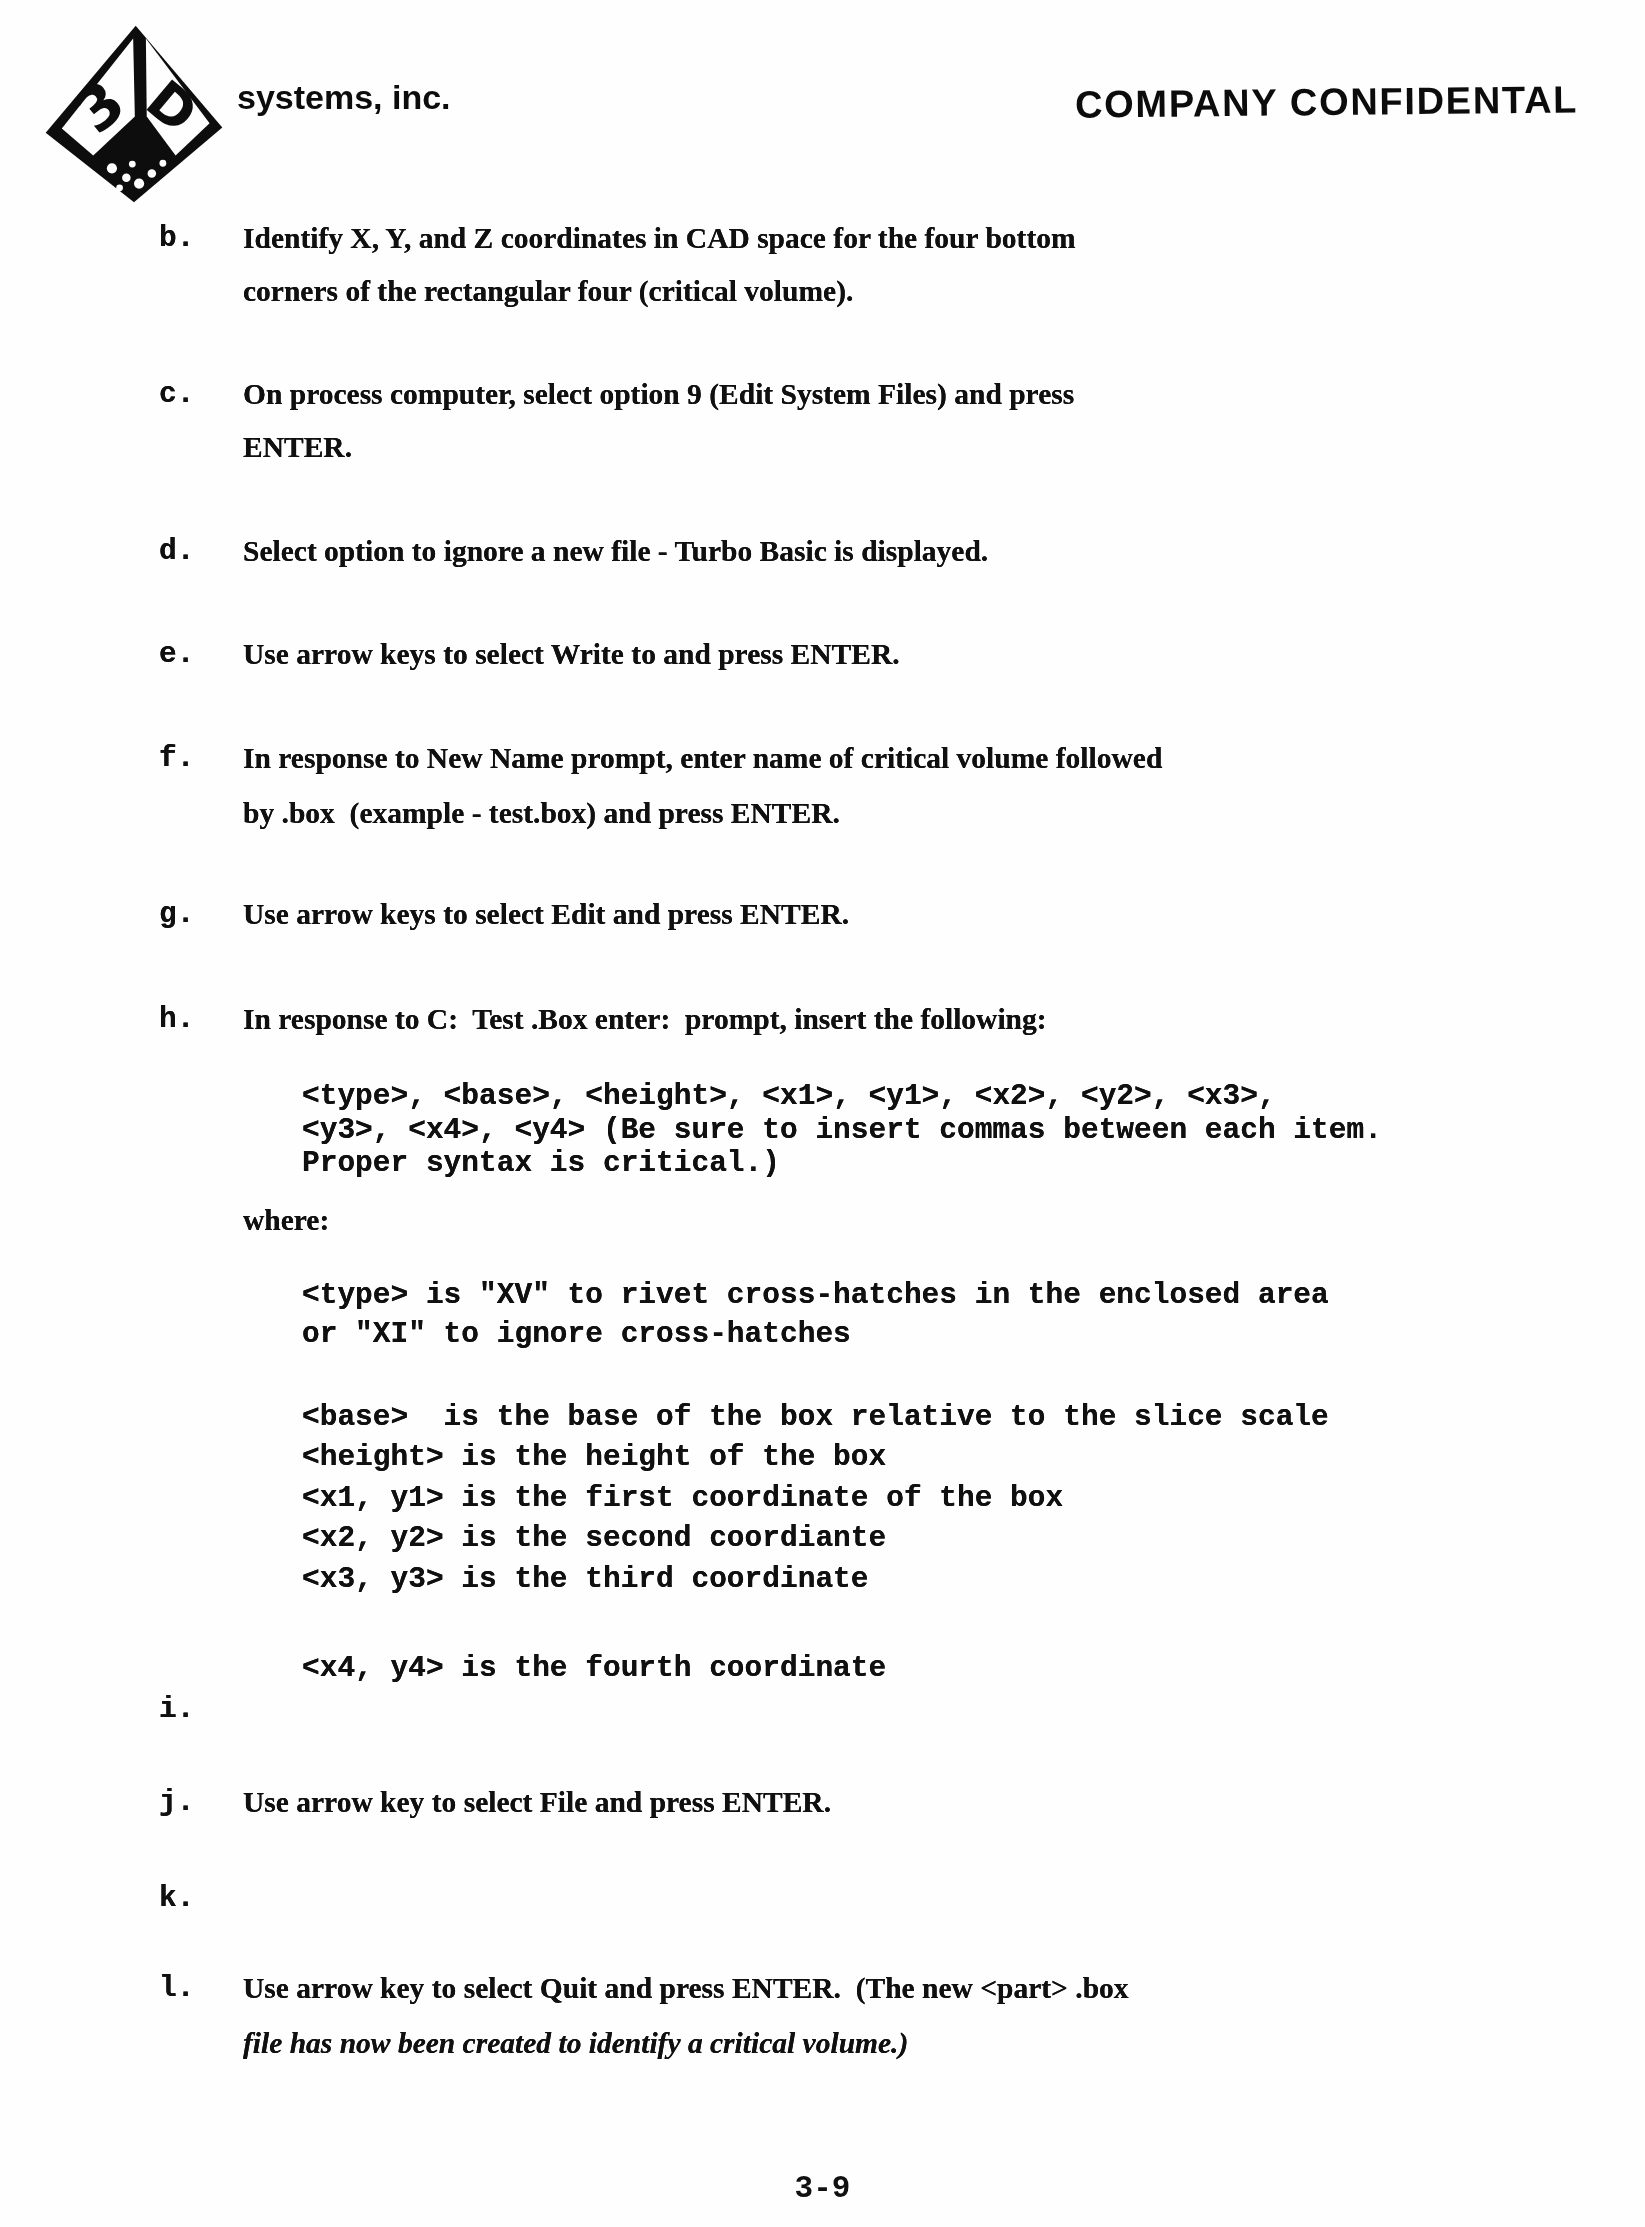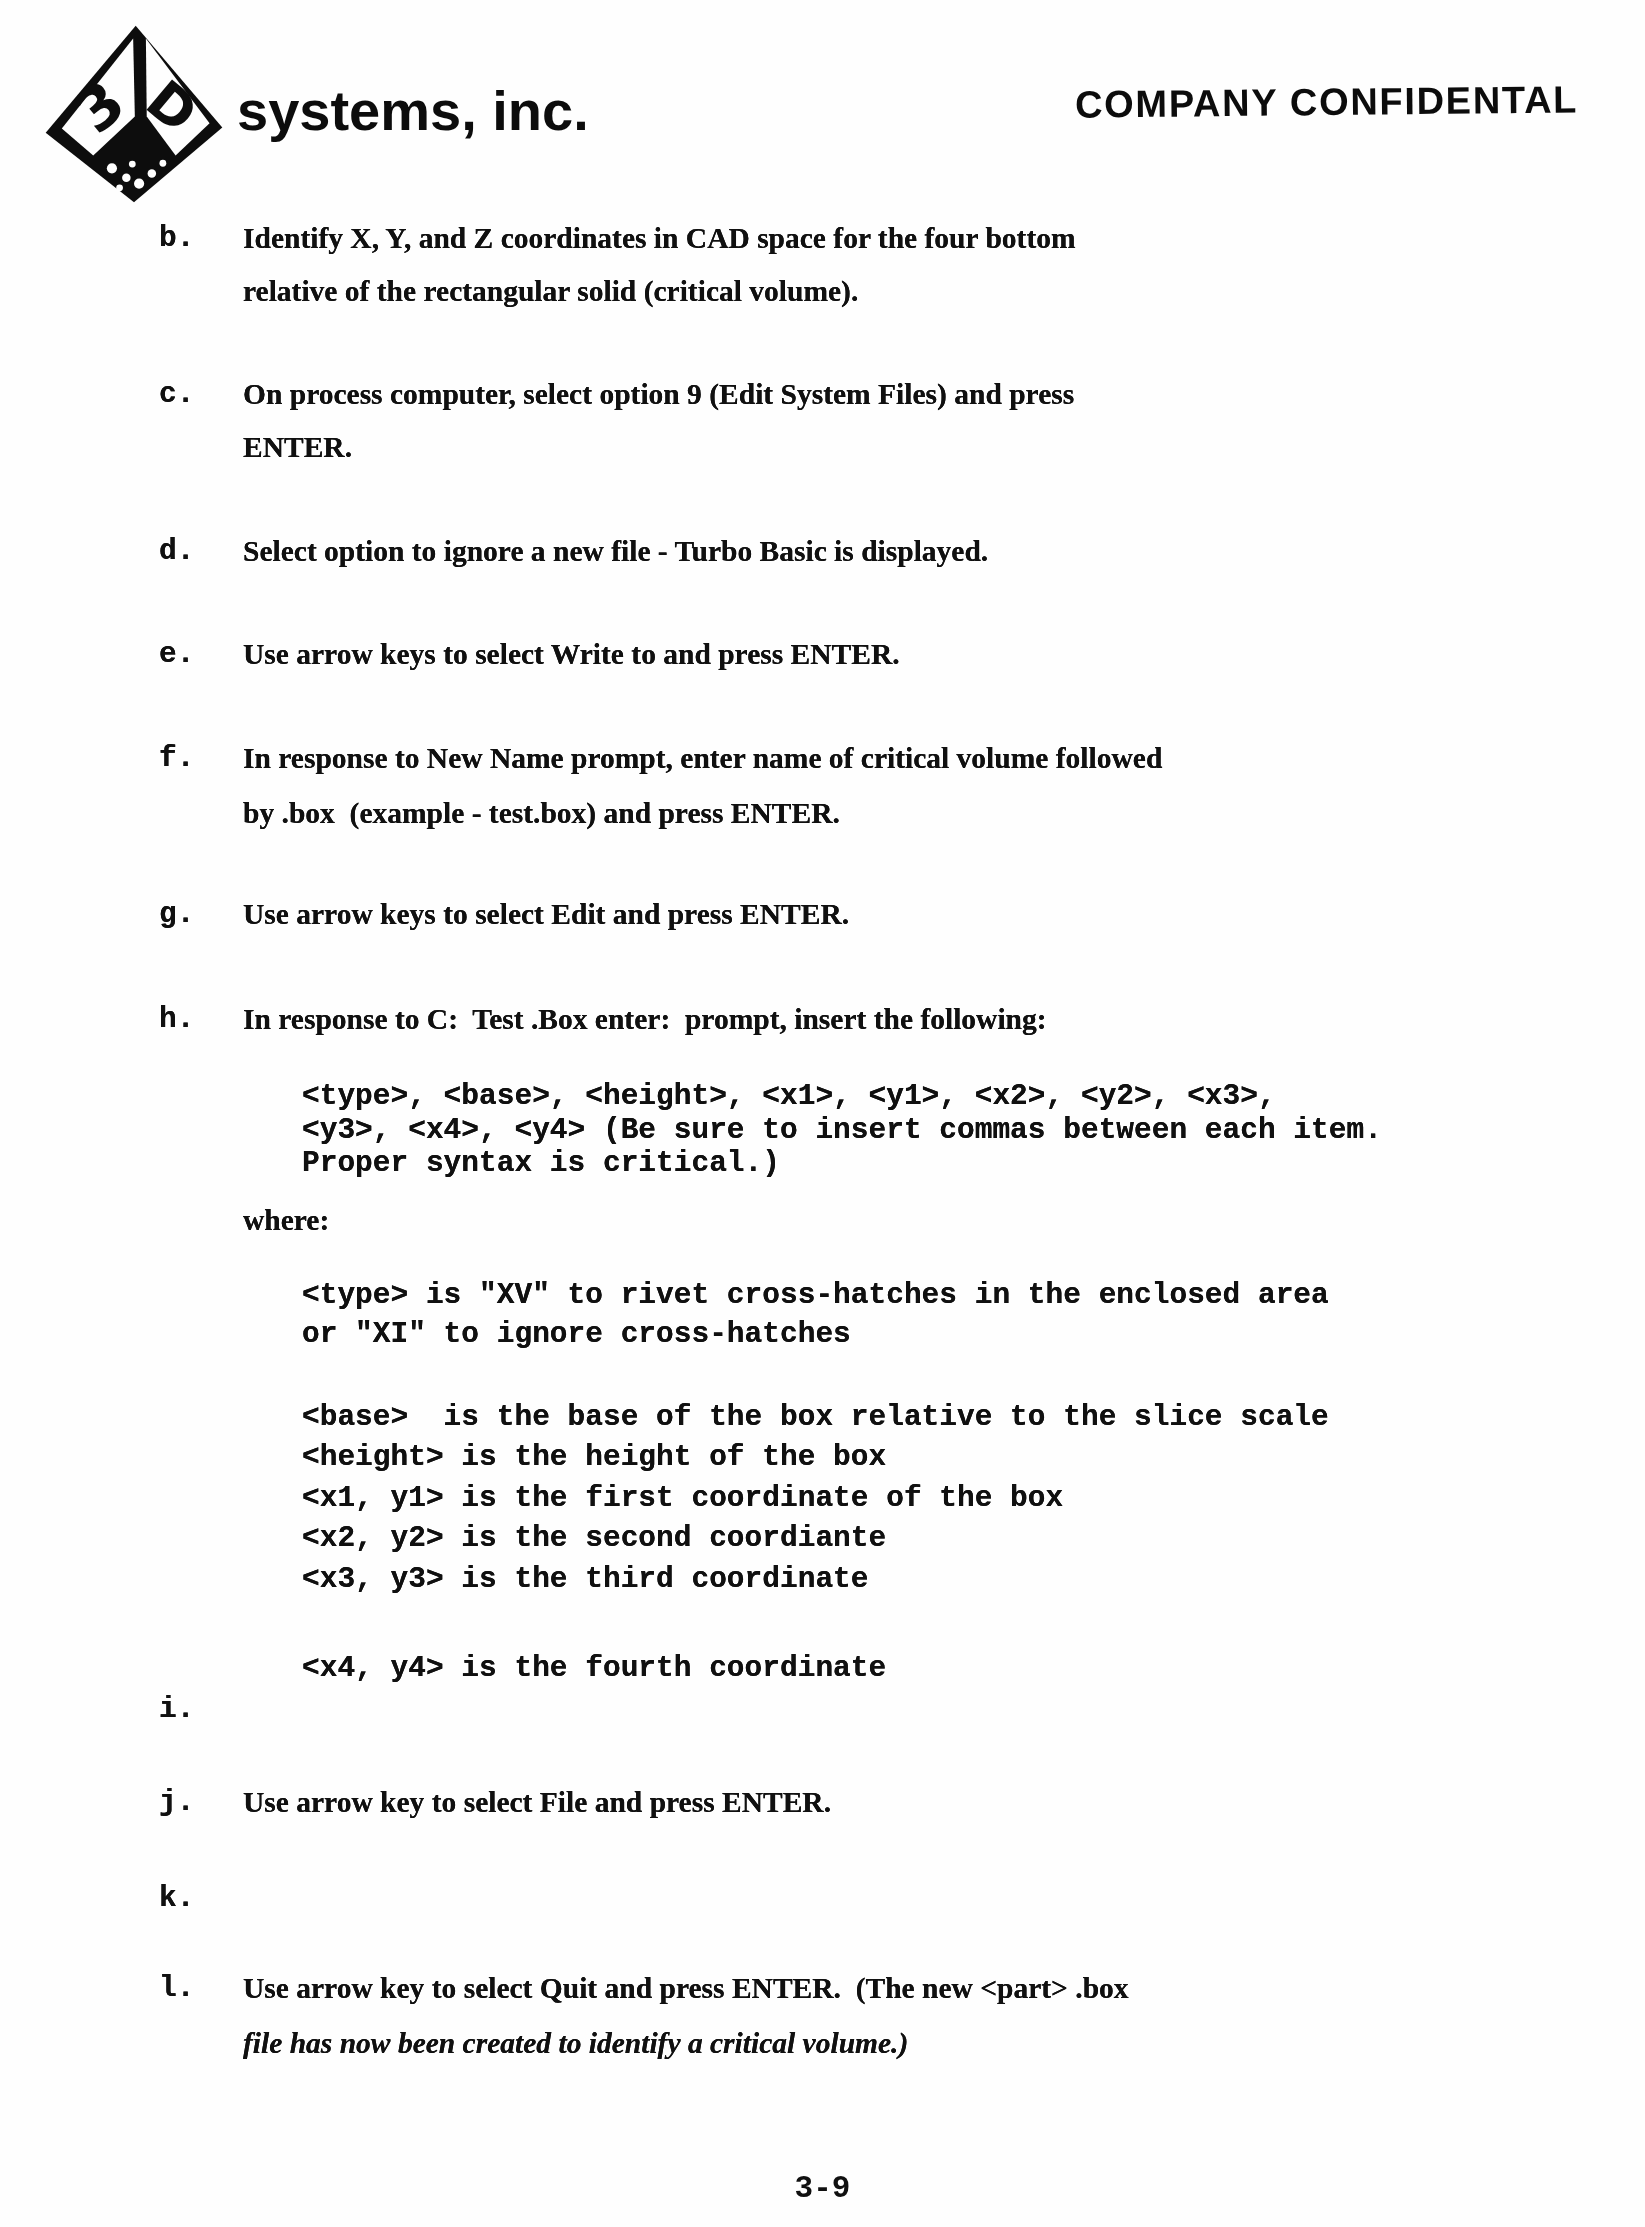--- a/index.html
+++ b/index.html
@@ -25,21 +25,21 @@
   }
   .lbl { left: 159px; }
   .txt { left: 243px; font-family: Liberation Serif, serif; }
   .ind { left: 302px; }
   
   .brand {
     position: absolute;
     left: 237px; top: 78px;
     font-family: "Liberation Sans", sans-serif;
     font-weight: 700;
-    font-size: 56px;
+    font-size: 34px;
     letter-spacing: 0px;
     color: #0c0c0c;
   }
   .stamp {
     position: absolute;
     left: 1075px; top: 81px;
     font-family: "Liberation Sans", sans-serif;
     font-weight: 700;
     font-size: 38px;
     letter-spacing: 1.7px;
@@ -83,21 +83,21 @@
         <circle cx="104" cy="165" r="4" fill="#fefefe"></circle>
         <circle cx="89" cy="193" r="4" fill="#fefefe"></circle>
       </svg>
     </div>
     <div class="brand">systems, inc.</div>
     <div class="stamp">COMPANY CONFIDENTAL</div>
   </div>
 
   <div class="tw lbl" style="top:220px">b.</div>
   <div class="tw txt" style="top:220px">Identify X, Y, and Z coordinates in CAD space for the four bottom</div>
-  <div class="tw txt" style="top:273px">relative of the rectangular solid (critical volume).</div>
+  <div class="tw txt" style="top:273px">corners of the rectangular four (critical volume).</div>
 
   <div class="tw lbl" style="top:376px">c.</div>
   <div class="tw txt" style="top:376px">On process computer, select option 9 (Edit System Files) and press</div>
   <div class="tw txt" style="top:429px">ENTER.</div>
 
   <div class="tw lbl" style="top:533px">d.</div>
   <div class="tw txt" style="top:533px">Select option to ignore a new file - Turbo Basic is displayed.</div>
 
   <div class="tw lbl" style="top:636px">e.</div>
   <div class="tw txt" style="top:636px">Use arrow keys to select Write to and press ENTER.</div>

